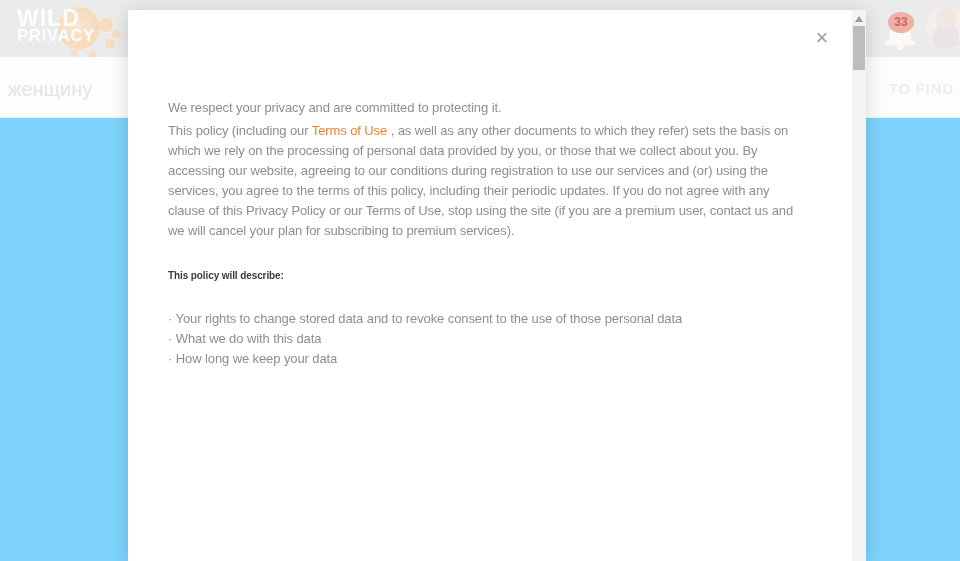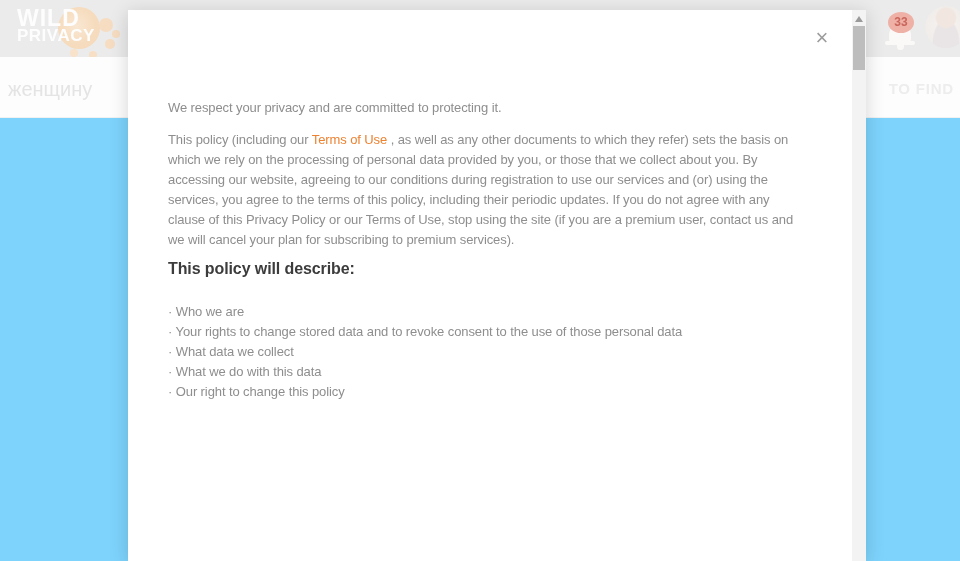--- a/index.html
+++ b/index.html
@@ -64,24 +64,24 @@
   .close-btn {
     position:absolute; top:15px; right:31px; width:26px; height:26px;
     background:none; border:none; font-size:22px; line-height:26px; text-align:center;
     color:#9c9c9c; cursor:pointer; font-family:inherit; padding:0;
   }
   .content { padding:62px 60px 0 40px; }
   .modal-title { font-size:16px; font-weight:bold; letter-spacing:0.4px;
                  color:#333333; line-height:17px; }
   .intro { margin-top:26px; font-size:13px; line-height:20px; color:#8e8e8e;
            letter-spacing:-0.1px; }
-  .policy-p { margin-top:12px; max-width:638px; font-size:13px; line-height:20px;
+  .policy-p { margin-top:3px; max-width:638px; font-size:13px; line-height:20px;
               color:#8e8e8e; letter-spacing:-0.1px; }
   .tou-link { text-decoration:none; cursor:pointer; }
-  .describe-h { margin-top:12px; font-size:16px; font-weight:bold; color:#3c3c3c;
+  .describe-h { margin-top:28px; font-size:10px; font-weight:bold; color:#3c3c3c;
                 line-height:14px; letter-spacing:-0.1px; }
   .topics { margin-top:26px; list-style:none; }
   .topics li { font-size:13px; line-height:20px; color:#8e8e8e; letter-spacing:-0.1px; }
 
   
   .scrollbar { position:absolute; top:0; right:0; width:14px; height:551px;
                background:#f3f3f3; }
   .sb-arrow { position:absolute; top:6px; left:3px; width:0; height:0;
               border-left:4px solid transparent; border-right:4px solid transparent;
               border-bottom:6px solid #9a9a9a; cursor:pointer; }
@@ -115,25 +115,23 @@
   <div class="bg-divider"></div>
 
   <div class="modal">
     <button class="close-btn">×</button>
 
     <div class="content">
       <p class="intro">We respect your privacy and are committed to protecting it.</p>
       <p class="policy-p"><span>This policy (including our </span><a class="tou-link" id="tou" href="#" style="color: rgb(237, 130, 49);">Terms of Use</a><span> , as well as any other documents to which they refer) sets the basis on which we rely on the processing of personal data provided by you, or those that we collect about you. By accessing our website, agreeing to our conditions during registration to use our services and (or) using the services, you agree to the terms of this policy, including their periodic updates. If you do not agree with any clause of this Privacy Policy or our Terms of Use, stop using the site (if you are a premium user, contact us and we will cancel your plan for subscribing to premium services).</span></p>
       <h2 class="describe-h">This policy will describe:</h2>
       <ul class="topics">
-        <li>· Who we are</li>
         <li>· Your rights to change stored data and to revoke consent to the use of those personal data</li>
-        <li>· What data we collect</li>
         <li>· What we do with this data</li>
-        <li>· Our right to change this policy</li>
+        <li>· How long we keep your data</li>
       </ul>
     </div>
 
     <div class="scrollbar">
       <div class="sb-arrow"></div>
       <div class="sb-thumb"></div>
     </div>
   </div>
 
 </div>

